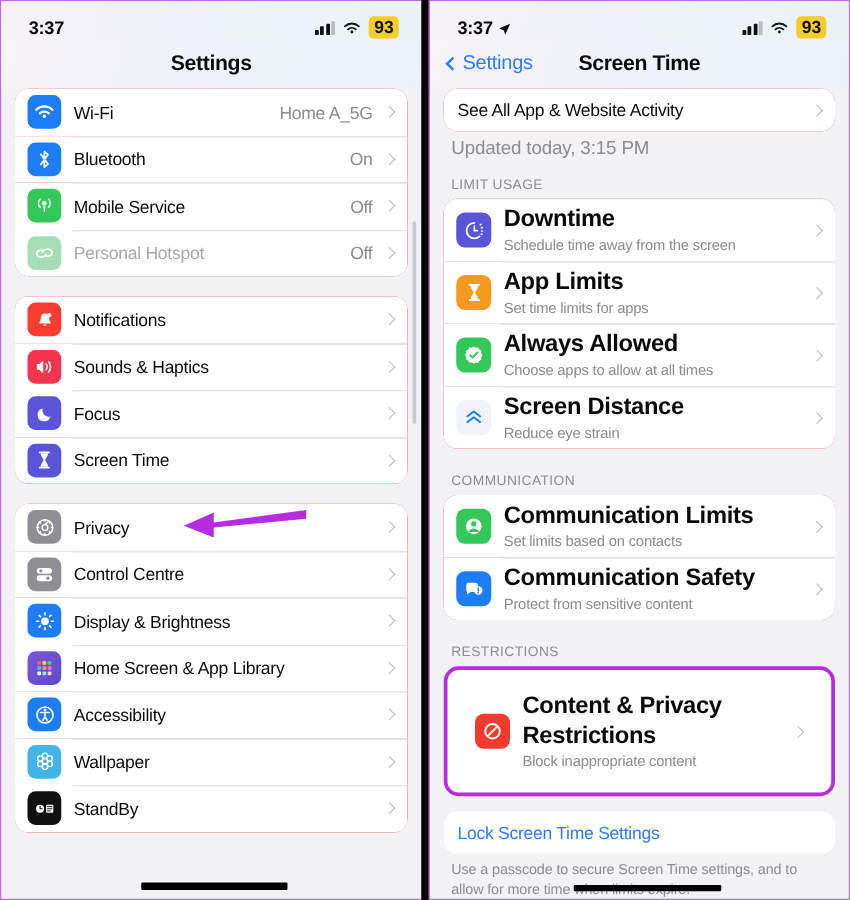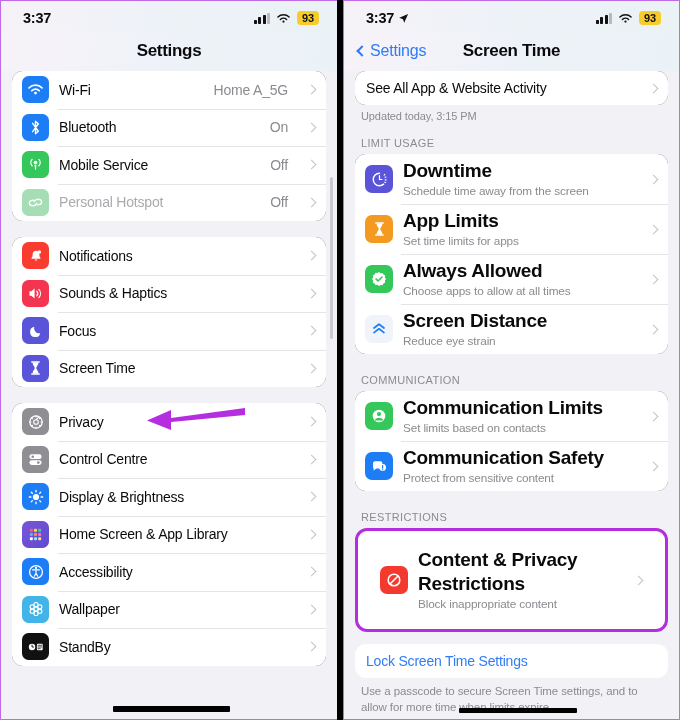--- a/index.html
+++ b/index.html
@@ -20,37 +20,37 @@
     overflow:hidden;
     border:1.5px solid #c06ae8;
   }
   .pane.left { border-right:none; }
   .pane.right { margin-left:6px; border-left:1.5px solid #c06ae8; }
 
   
   .statusbar {
     height:30px;
     display:flex;
-    align-items:center;
+    align-items:flex-end;
     justify-content:space-between;
     padding:4px 18px 0 22px;
     background:linear-gradient(105deg,#f6f2f7 0%,#eef2f8 45%,#eaf2f6 100%);
   }
   .sb-time { font-size:14.5px; font-weight:700; color:#0b0b0d; letter-spacing:-.2px;
              display:flex; align-items:center; gap:4px; }
   .sb-loc { display:inline-block; }
   .sb-right { display:flex; align-items:center; gap:6px; }
   .sig { display:flex; align-items:flex-end; gap:1.5px; height:11px; }
   .sig i { display:block; width:3px; background:#111; border-radius:.7px; }
   .sig i:nth-child(1){height:4px}
   .sig i:nth-child(2){height:6.5px}
   .sig i:nth-child(3){height:9px}
   .sig i:nth-child(4){height:11px; background:#b9b9bf}
   .batt {
-    background:#f5cc2a; color:#111; font-size:11px; font-weight:700;
+    background:#f5cc2a; color:#111; font-size:14px; font-weight:700;
     border-radius:4px; padding:1px 4px 1.5px; line-height:1.1; min-width:22px;
     text-align:center;
   }
 
   
   .navbar {
     height:40px; display:flex; align-items:center; justify-content:center;
     position:relative;
     background:linear-gradient(105deg,#f7f3f8 0%,#eef2f8 50%,#ebf2f7 100%);
   }
@@ -61,57 +61,57 @@
     color:#2f7cf6; font-size:16px; letter-spacing:-.2px;
   }
   .chev-left { width:8px; height:8px; border-left:2.2px solid #2f7cf6;
                border-bottom:2.2px solid #2f7cf6; transform:rotate(45deg); margin-right:1px;}
 
   
   .scroll { position:relative; height:650px; padding:0 11px; }
   .pane.left .scroll { height:650px; }
 
   .group {
-    background:#404040; border-radius:11px; overflow:hidden; margin-bottom:16px;
+    background:#ef4444; border-radius:11px; overflow:hidden; margin-bottom:16px;
   }
 
   .row {
     display:flex; align-items:center; min-height:37.5px;
     padding:0 11px 0 10px; position:relative; background:#fff;
   }
   .row + .row::before {
     content:""; position:absolute; left:46px; right:0; top:0; height:1px; background:#e4e4e7;
   }
   .row .ic {
     width:27px; height:27px; border-radius:6.5px; flex:0 0 27px;
     display:flex; align-items:center; justify-content:center; margin-right:10px;
     color:#fff; font-size:15px; line-height:1;
   }
   .row .lbl { font-size:14px; color:#0a0a0c; letter-spacing:-.2px; flex:1; }
   .row.dim .lbl { color:#aaa9ae; }
-  .row .val { font-size:14px; color:#8b8b90; letter-spacing:-.2px; margin-right:20px;text-align:center; }
+  .row .val { font-size:14px; color:#8b8b90; letter-spacing:-.2px; margin-right:10px;text-align:center; }
   .chev { width:7px; height:7px; border-top:1.6px solid #c2c2c7; border-right:1.6px solid #c2c2c7;
           transform:rotate(45deg); flex:0 0 auto; }
 
   
   .row.two { min-height:42px; padding-top:5px; padding-bottom:5px; align-items:center; }
   .row.two .ic { width:28px; height:28px; flex:0 0 28px; border-radius:7px; }
   .row.two .txt { flex:1; }
   .row.two .t1 { font-size:19px; font-weight:600; color:#0a0a0c; letter-spacing:-.25px; line-height:1.25; }
   .row.two .t2 { font-size:11.8px; color:#8b8b90; letter-spacing:-.15px; line-height:1.3; margin-top:1px; }
 
   .grp-hdr {
     font-size:11px; color:#8b8b90; letter-spacing:.35px;
     padding:4px 6px 5px 6px; text-transform:uppercase;
   }
   .grp-foot {
     font-size:11.5px; color:#8b8b90; letter-spacing:-.1px; line-height:1.35;
     padding:6px 6px 0 6px;
   }
-  .updated { font-size:11px; color:#8b8b90; padding:5px 6px 11px 6px; letter-spacing:-.1px; }
+  .updated { font-size:15px; color:#8b8b90; padding:5px 6px 11px 6px; letter-spacing:-.1px; }
 
   .link-row { padding:0 11px; min-height:34px; display:flex; align-items:center; background:#fff; }
   .link-row .lbl { font-size:14px; color:#2f7cf6; letter-spacing:-.2px; }
 
   
   .toggle {
     width:42px; height:25px; border-radius:13px; background:#e6e6ea;
     position:relative; flex:0 0 42px;
   }
   .toggle .knob {

